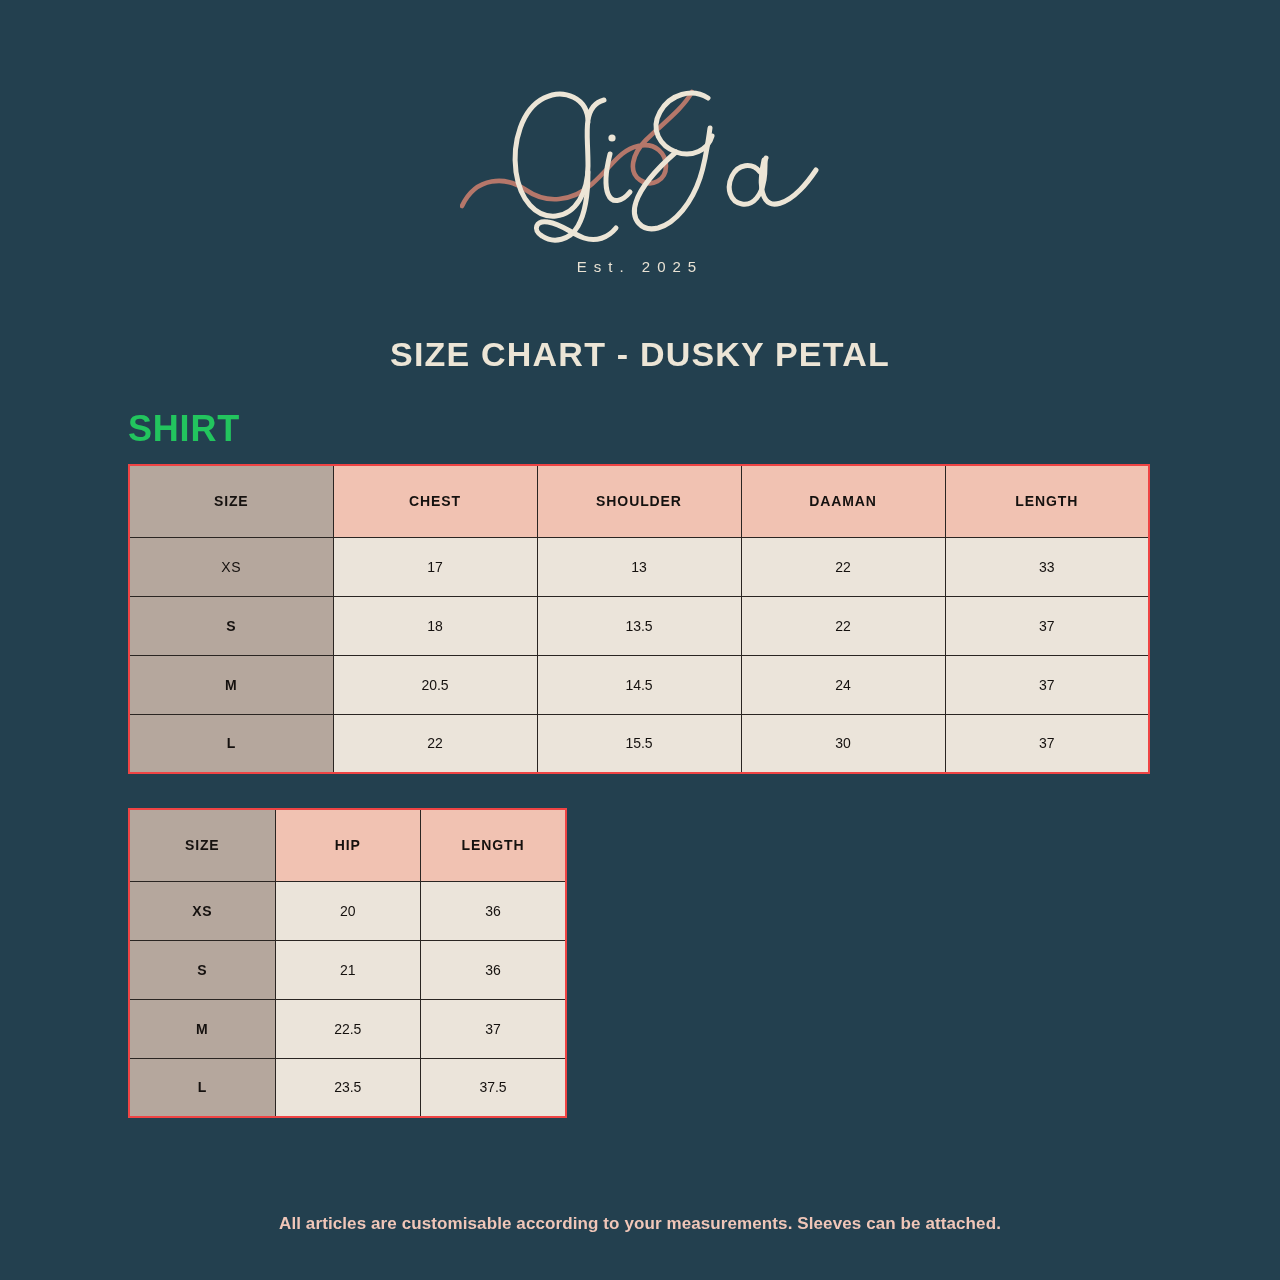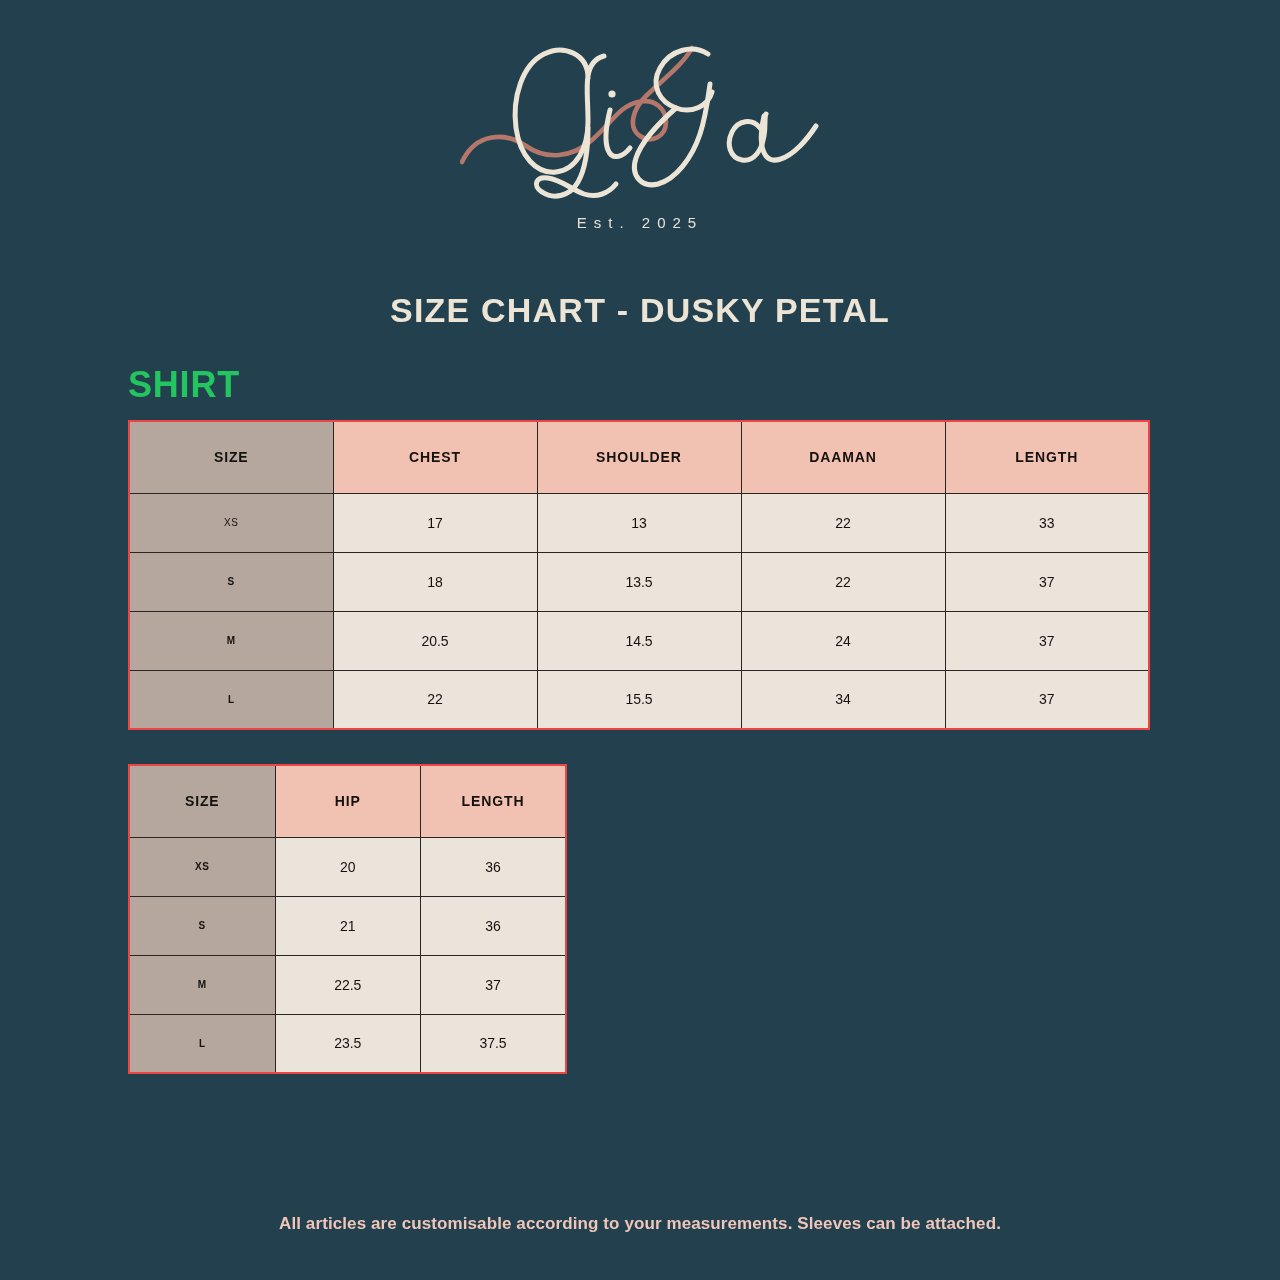--- a/index.html
+++ b/index.html
@@ -7,21 +7,21 @@
   body {
     background:#23404f;
     font-family:"Liberation Sans", sans-serif;
     overflow:hidden;
     position:relative;
   }
 
   
   .logo-area {
     width:100%;
-    padding-top:36px;
+    padding-top:80px;
     display:flex;
     flex-direction:column;
     align-items:center;
   }
   .logo-mark { width:360px; height:170px; display:block; }
   .logo-est {
     margin-top:8px;
     color:#e9e2d4;
     font-size:15px;
     letter-spacing:7px;
@@ -65,21 +65,21 @@
     letter-spacing:0.9px;
     height:72px;
   }
   td {
     font-size:14px;
     font-weight:400;
     height:59px;
   }
   th.size-head, td.size-cell { background:#b5a79d; }
   th.size-head { font-weight:700; }
-  td.size-cell { font-weight:700; font-size:10px; letter-spacing:0.6px; }
+  td.size-cell { font-weight:700; font-size:14px; letter-spacing:0.6px; }
   td.size-cell.light { font-weight:400; }
   th.measure-head { background:#f1c2b2; }
   td.measure-cell { background:#ebe4da; }
 
   
   .shirt-table { width:1020px; }
   .shirt-table col.c-size   { width:204px; }
   .shirt-table col.c-m      { width:204px; }
 
   
@@ -179,21 +179,21 @@
         <td class="size-cell">M</td>
         <td class="measure-cell">20.5</td>
         <td class="measure-cell">14.5</td>
         <td class="measure-cell">24</td>
         <td class="measure-cell">37</td>
       </tr>
       <tr>
         <td class="size-cell">L</td>
         <td class="measure-cell">22</td>
         <td class="measure-cell">15.5</td>
-        <td class="measure-cell">34</td>
+        <td class="measure-cell">30</td>
         <td class="measure-cell">37</td>
       </tr>
     </tbody>
   </table>
 </div>
 
 <div class="section">
   <table class="shalwar-table">
     <colgroup>
       <col class="c-size">

